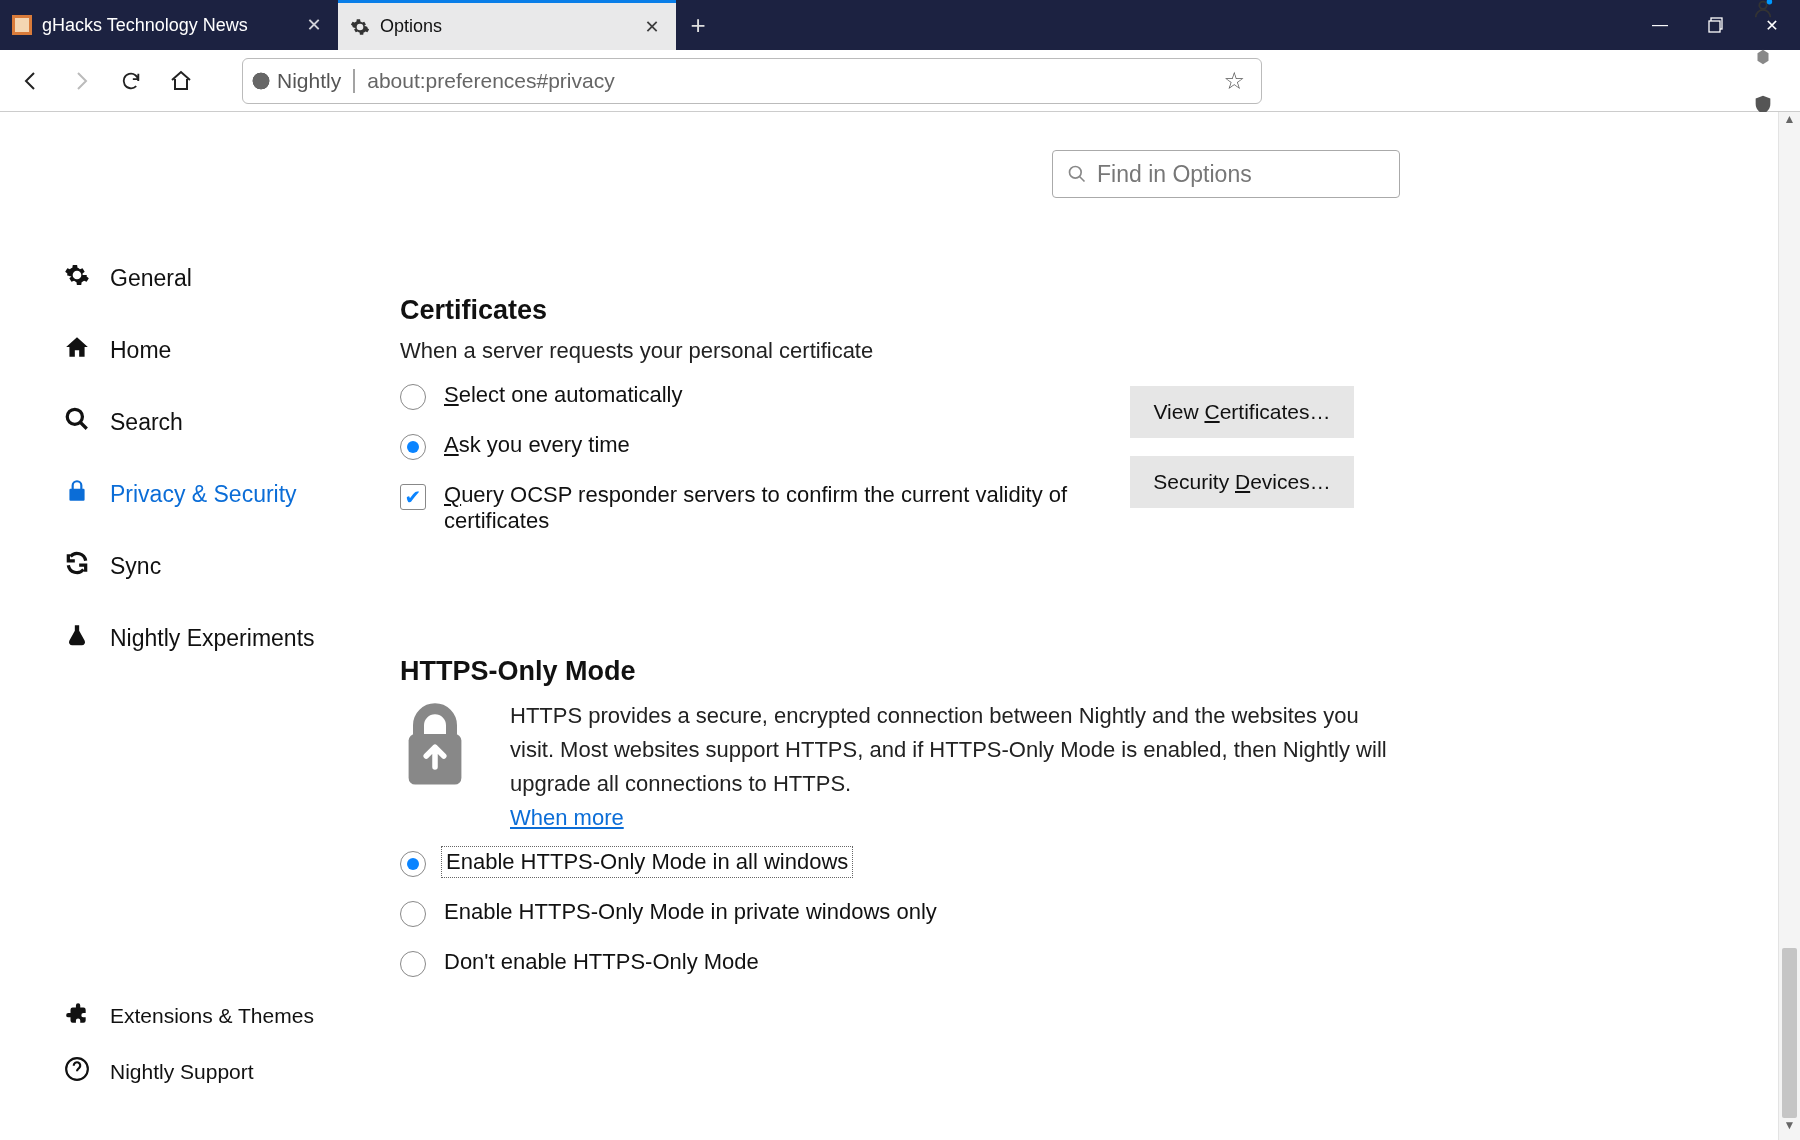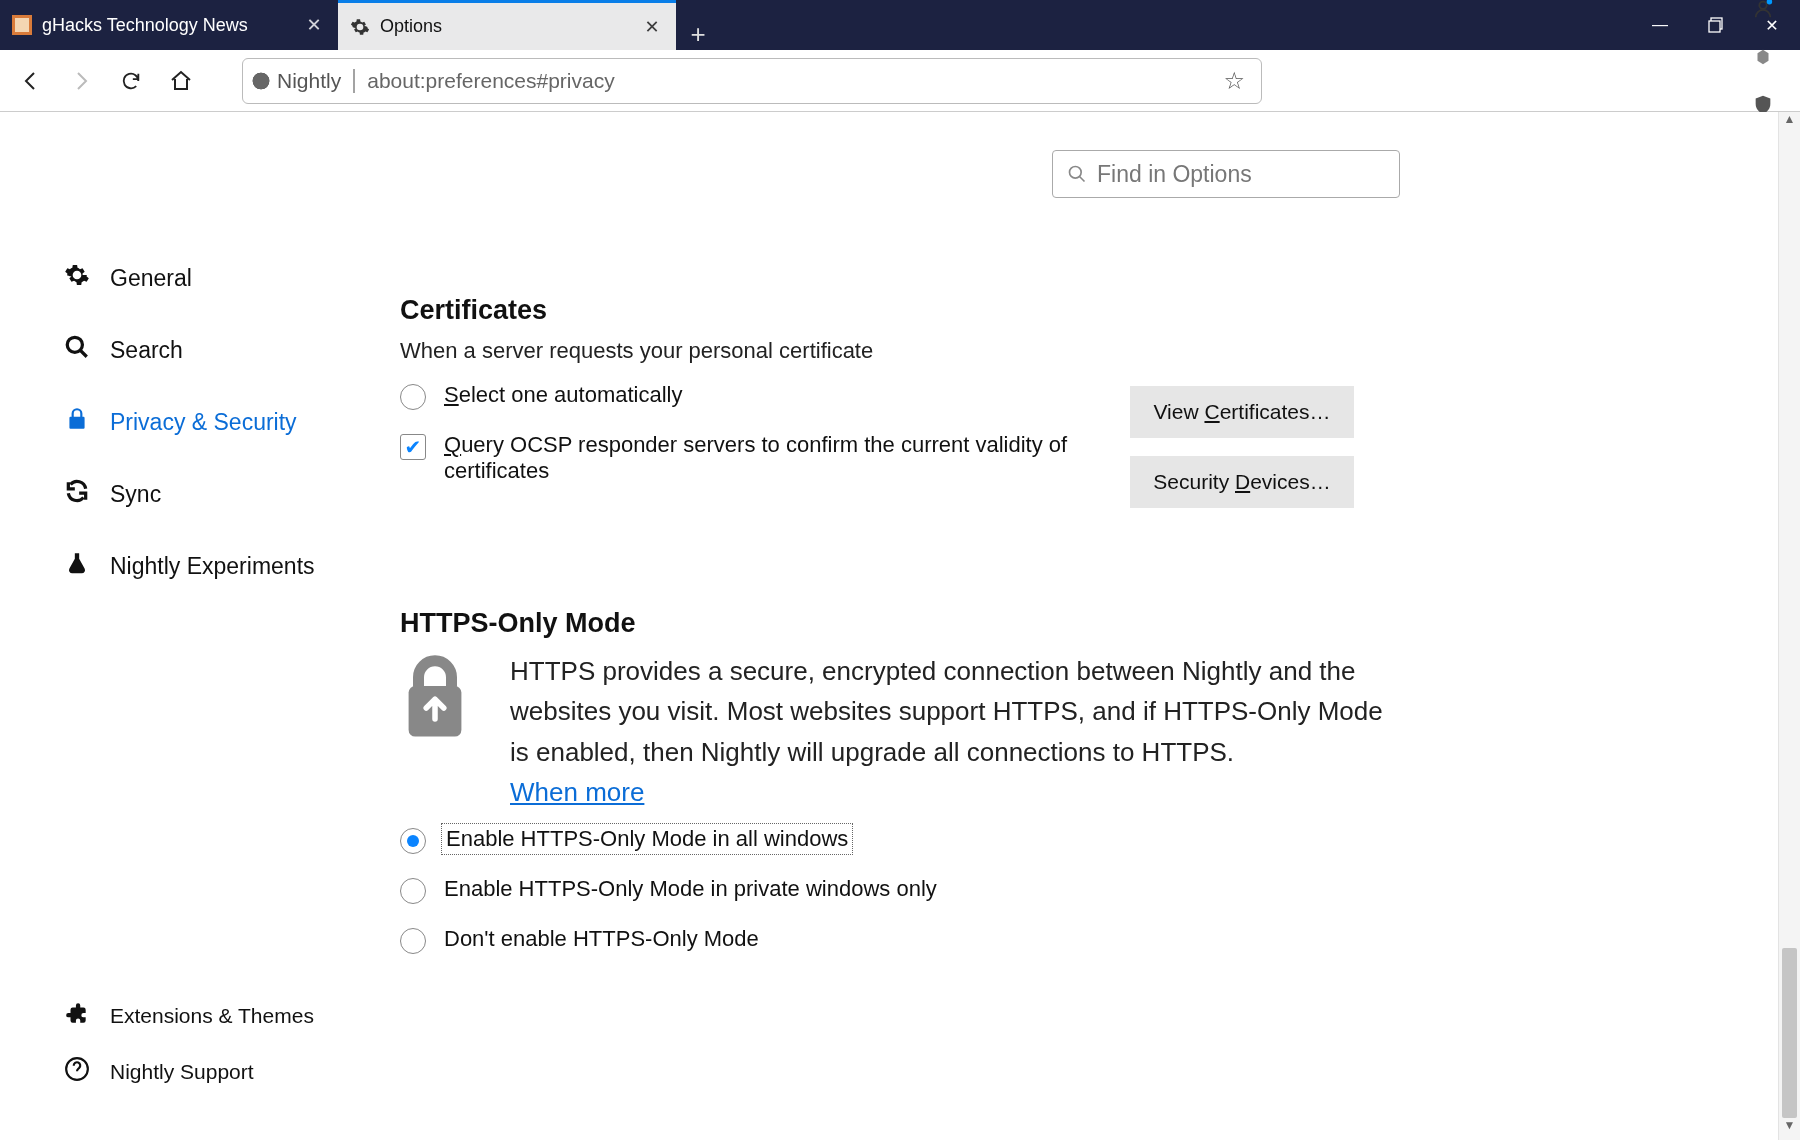--- a/index.html
+++ b/index.html
@@ -14,21 +14,21 @@
   width: 100%;
   height: 100%;
   display: flex;
   flex-direction: column;
 }
 
 .tabbar {
   background: #1c2241;
   height: 50px;
   display: flex;
-  align-items: flex-end;
+  align-items: center;
 }
 .tab {
   height: 50px;
   display: flex;
   align-items: center;
   padding: 0 12px;
   font-size: 18px;
   cursor: default;
 }
 .tab.inactive { background: #1c2241; color: #fff; width: 338px; }
@@ -152,21 +152,21 @@
   background:#e6e6e6; border:none; font-size:21px; padding: 14px 22px;
   min-width: 224px; text-align:center; color:#111;
 }
 
 .https-section { margin-top: 100px; }
 .https-row { display:flex; gap:40px; margin-bottom: 14px;}
 .https-icon {
   width:70px; height:92px; display:flex; align-items:center; justify-content:center;
 }
 .lock-svg { width:68px; height:88px; }
-.https-desc { flex:1; font-size:26px; line-height:1.55; color:#222; max-width: 900px;}
+.https-desc { flex:1; font-size:22px; line-height:1.55; color:#222; max-width: 900px;}
 .learn { color:#0b6dd7; }
 .sidebar .icon svg { width:26px; height:26px; }
 .under { text-decoration: underline; }
 </style>
 </head>
 <body>
 
 <div class="window">
 
   <div class="tabbar">
@@ -283,20 +283,26 @@
 
   <div class="content">
     <div class="sidebar">
       <div class="nav-item">
         <span class="icon"><svg viewBox="0 0 24 24" fill="#111">
               <path d="M12 8a4 4 0 100 8 4 4 0 000-8zm9 4c0 .4 0 .9-.1 1.3l2 1.6-2 3.4-2.4-1a7 7 0 01-2.2 1.3l-.4 2.6h-4l-.4-2.6a7 7 0 01-2.2-1.3l-2.4 1-2-3.4 2-1.6C3 12.9 3 12.4 3 12s0-.9.1-1.3l-2-1.6 2-3.4 2.4 1a7 7 0 012.2-1.3l.4-2.6h4l.4 2.6a7 7 0 012.2 1.3l2.4-1 2 3.4-2 1.6c.1.4.1.9.1 1.3z"></path>
             </svg></span>
         <span>General</span>
       </div>
       <div class="nav-item">
+        <span class="icon"><svg viewBox="0 0 24 24" fill="#111">
+              <path d="M12 3l10 9h-3v9h-5v-6h-4v6H5v-9H2l10-9z"></path>
+            </svg></span>
+        <span>Home</span>
+      </div>
+      <div class="nav-item">
         <span class="icon"><svg viewBox="0 0 24 24" fill="none" stroke="#111" stroke-width="3">
               <circle cx="10" cy="10" r="7"></circle>
               <path d="M21 21l-6-6"></path>
             </svg></span>
         <span>Search</span>
       </div>
       <div class="nav-item active">
         <span class="icon"><svg viewBox="0 0 24 24" fill="#0b6dd7">
               <path d="M7 10V7a5 5 0 0110 0v3h1a1 1 0 011 1v9a1 1 0 01-1 1H6a1 1 0 01-1-1v-9a1 1 0 011-1h1zm2 0h6V7a3 3 0 00-6 0v3z"></path>
             </svg></span>
@@ -343,20 +349,24 @@
 
       <div class="section" style="margin-top:145px;">
         <h2>Certificates</h2>
         <div class="subtext">When a server requests your personal certificate</div>
 
         <div class="cert-area">
           <div class="cert-left">
             <div class="radio-row">
               <span class="radio"></span>
               <span class="radio-label"><span class="under">S</span><span>elect one automatically</span></span>
+            </div>
+            <div class="radio-row">
+              <span class="radio checked"></span>
+              <span class="radio-label"><span class="under">A</span><span>sk you every time</span></span>
             </div>
             <div class="check-row">
               <span class="checkbox">✔</span>
               <span style="max-width:640px;"><span class="under">Q</span><span>uery OCSP responder servers to confirm the current validity of certificates</span></span>
             </div>
           </div>
           <div class="cert-buttons">
             <button class="flat-btn"><span>View </span><span class="under">C</span><span>ertificates…</span></button>
             <button class="flat-btn"><span>Security </span><span class="under">D</span><span>evices…</span></button>
           </div>

